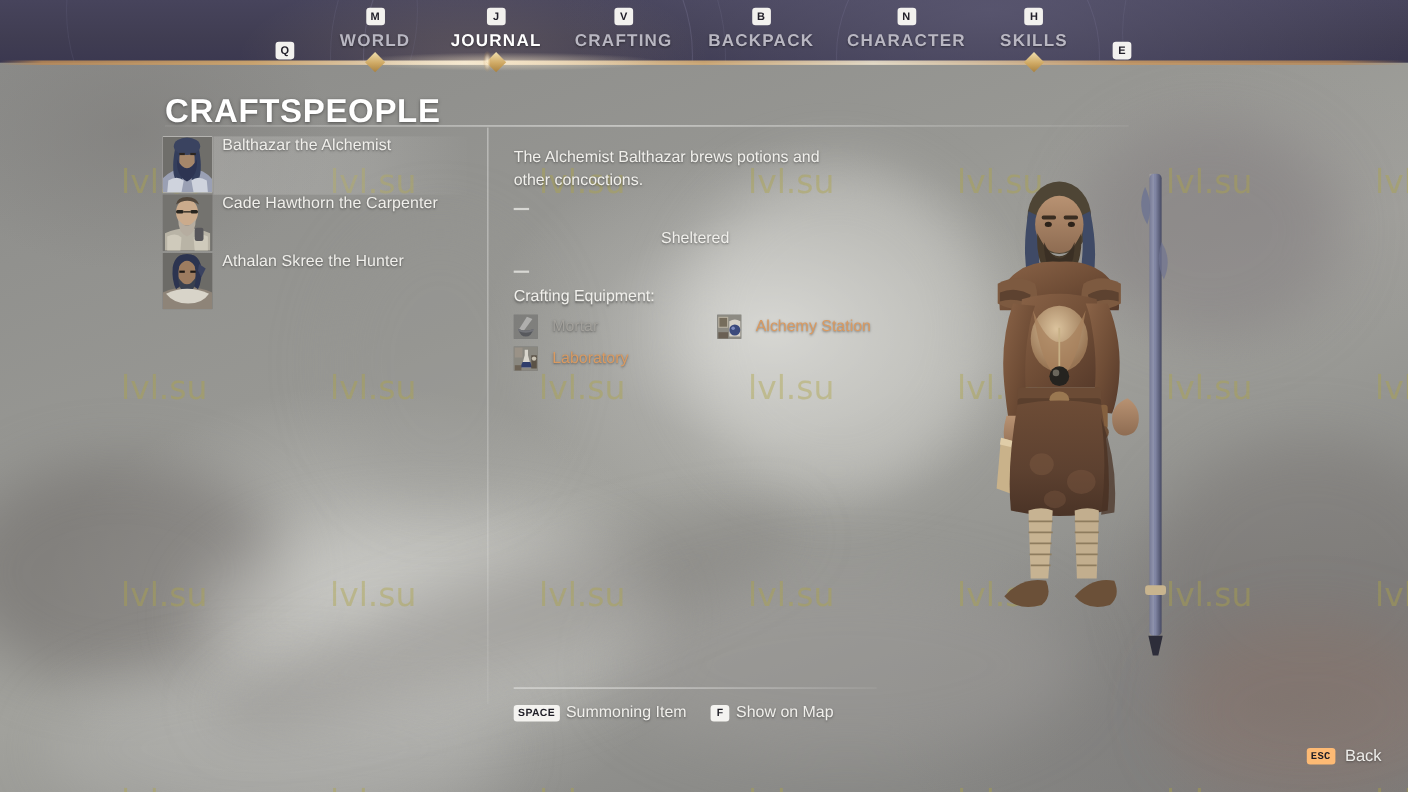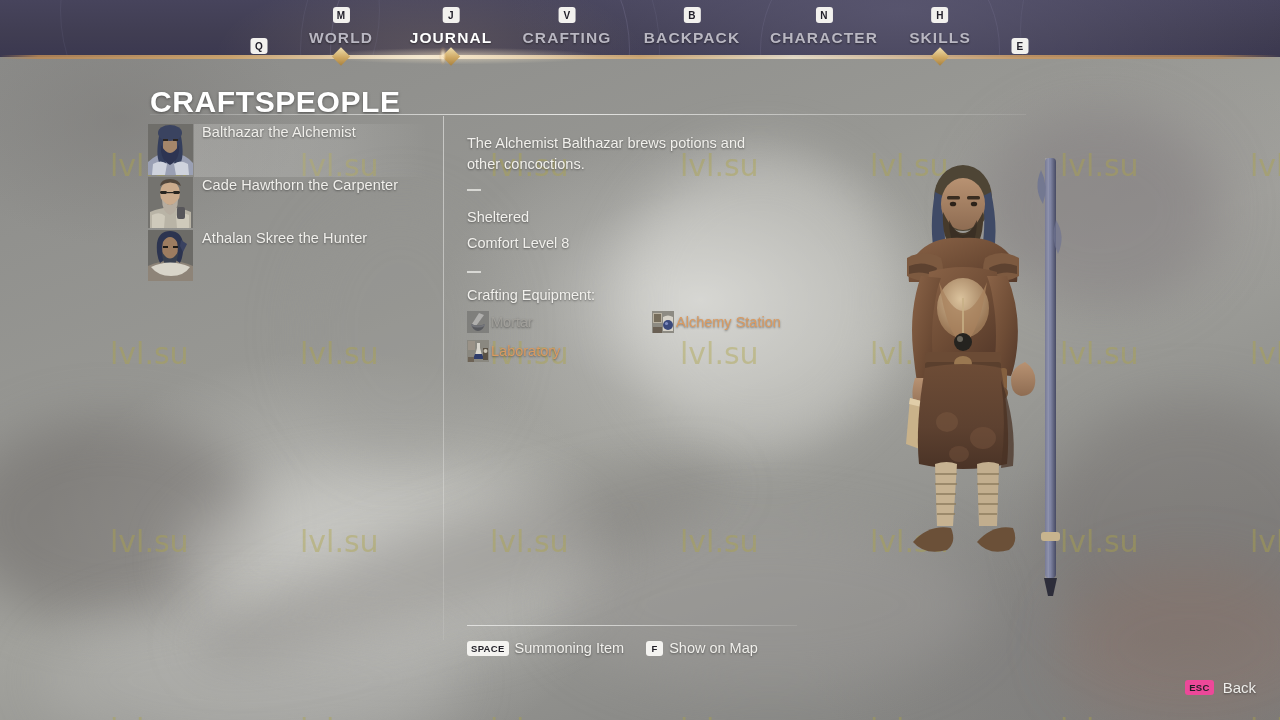--- a/index.html
+++ b/index.html
@@ -244,20 +244,21 @@
     font-family: "Liberation Sans", sans-serif;
   }
   .sep-dash {
     width: 14px; height: 2px;
     background: rgba(238,238,234,0.75);
     margin: 15px 0 14px 0;
   }
   .stat-line {
     font-size: 14.5px; line-height: 1.75;
     font-family: "Liberation Sans", sans-serif;
+    text-align: center;
   }
   .equip-header {
     font-size: 14.5px;
     margin-bottom: 8px;
     font-family: "Liberation Sans", sans-serif;
   }
   .equip-grid {
     position: relative; width: 330px;
   }
   .equip-item {
@@ -266,21 +267,21 @@
     cursor: pointer;
   }
   .equip-ico {
     width: 22px; height: 22px;
     flex: 0 0 22px;
     background: #7b7a76;
     overflow: hidden;
     position: relative;
   }
   .equip-name {
-    margin-left: 2px;
+    margin-left: 13px;
     font-size: 14.5px;
     white-space: nowrap;
     font-family: "Liberation Sans", sans-serif;
   }
   .equip-item.available .equip-name { color: #d99a61; }
   .equip-item.unavailable .equip-name { color: #a2a09b; }
   .equip-item.unavailable .equip-ico { filter: grayscale(0.8) brightness(0.86); opacity: 0.72; }
 
   
   .hint-rule {
@@ -315,27 +316,27 @@
     text-shadow: 0 1px 2px rgba(40,40,40,0.55);
     font-family: "Liberation Sans", sans-serif;
   }
 
   .back-hint {
     position: absolute; right: 24px; top: 679px;
     display: flex; align-items: center; cursor: pointer; z-index: 9;
   }
   .back-hint .cap {
     min-width: 22px; height: 15px;
-    background: #ec4899; color: #1f1e26;
+    background: #fdba74; color: #1f1e26;
     border-radius: 3px;
     font-size: 9.5px; font-weight: 700;
     display: flex; align-items: center; justify-content: center;
     padding: 0 4px;
     letter-spacing: 0.3px;
-    font-family: Liberation Sans, sans-serif;
+    font-family: Liberation Mono, monospace;
     margin-left: 23px;
   }
   .back-hint .txt {
     margin-left: 9px;
     font-size: 15px;
     color: #eeedea;
     text-shadow: 0 1px 2px rgba(40,40,40,0.55);
     font-family: "Liberation Sans", sans-serif;
   }
 
@@ -609,21 +610,20 @@
         <div class="item-label">Athalan Skree the Hunter</div>
       </div>
     </div>
 
   <div class="v-divider"></div>
 
   <div class="detail">
     <div class="detail-desc">The Alchemist Balthazar brews potions and other concoctions.</div>
     <div class="sep-dash"></div>
     <div class="stat-line">Sheltered</div>
-    <div class="stat-line">Comfort Level 8</div>
     <div class="sep-dash"></div>
     <div class="equip-header">Crafting Equipment:</div>
     <div class="equip-grid" style="height:58px" id="equip-host">
         <div class="equip-item unavailable" style="left: 0px; top: 0px;">
           <div class="equip-ico"><svg viewBox="0 0 22 22" width="22" height="22">
               <rect width="22" height="22" fill="#8a8880"></rect>
               <path d="M12 2 l5 2 l-8 11 l-4 -2z" fill="#d8d5cc"></path>
               <path d="M4 13 q7 3 14 0 q-2 7 -7 7 q-5 0 -7 -7z" fill="#3f4a78"></path>
               <path d="M4 13 q7 3 14 0 l0 2 q-7 3 -14 0z" fill="#6a76a8"></path>
             </svg></div>

